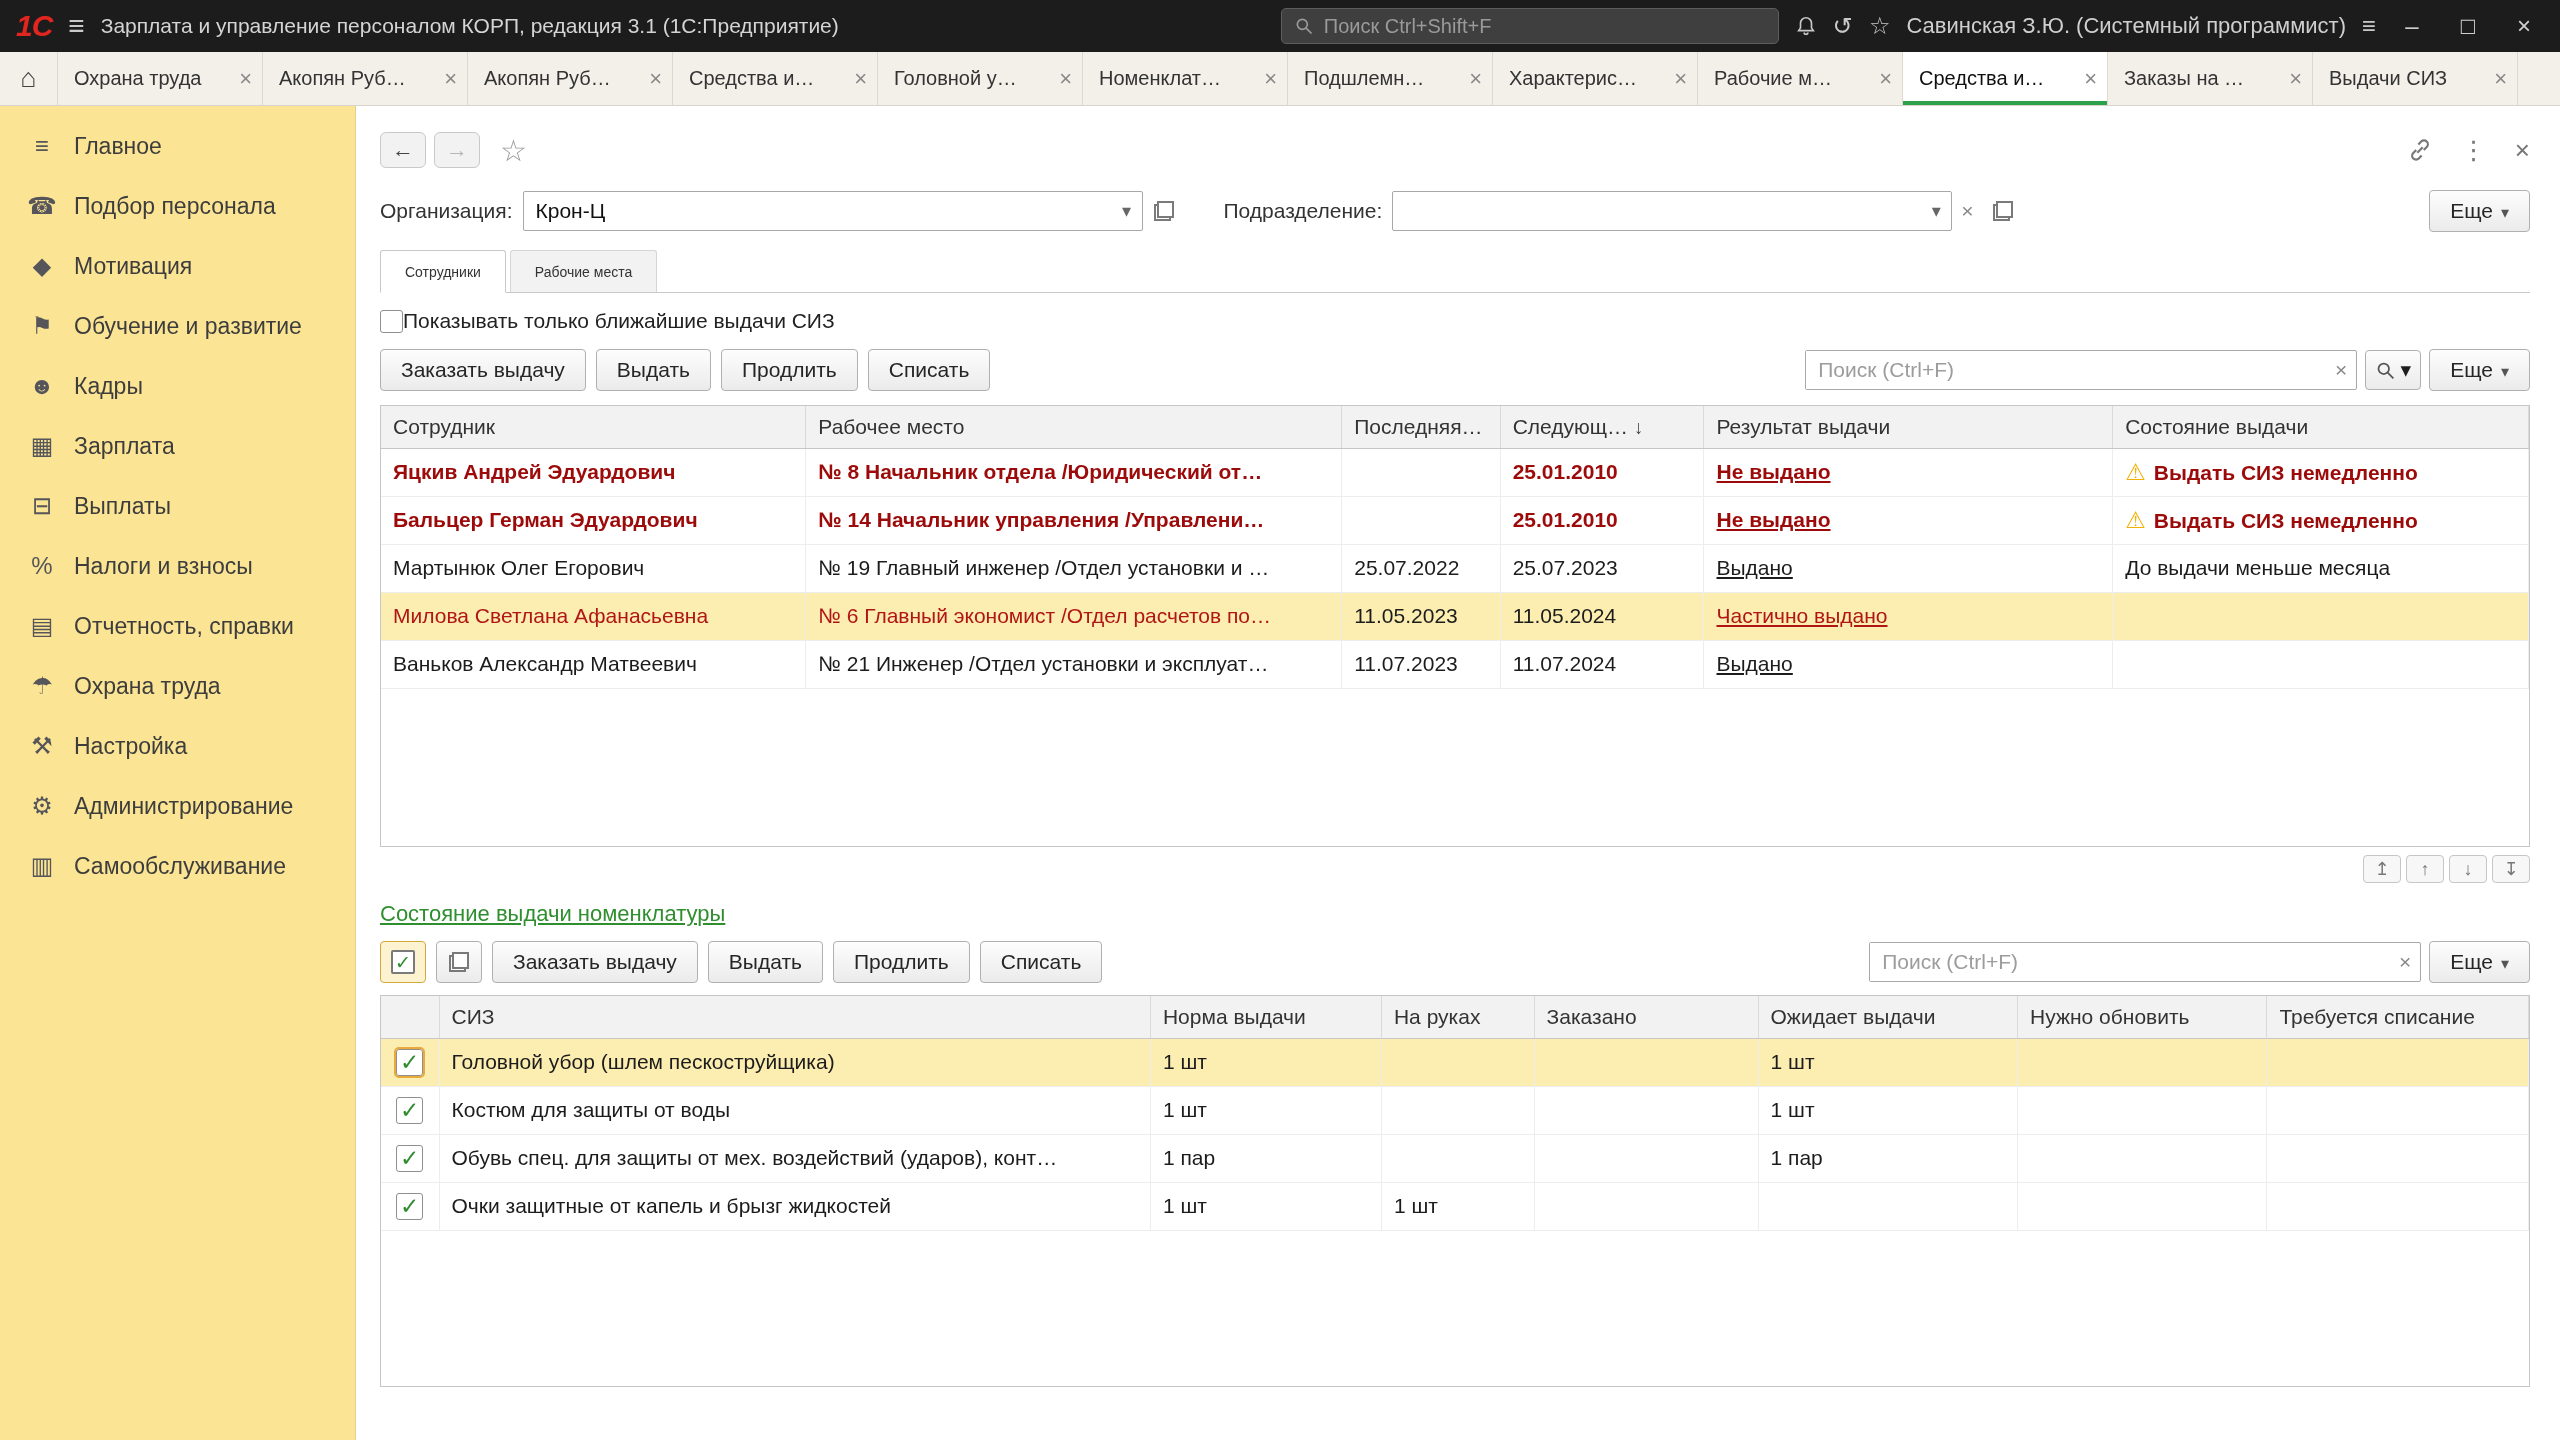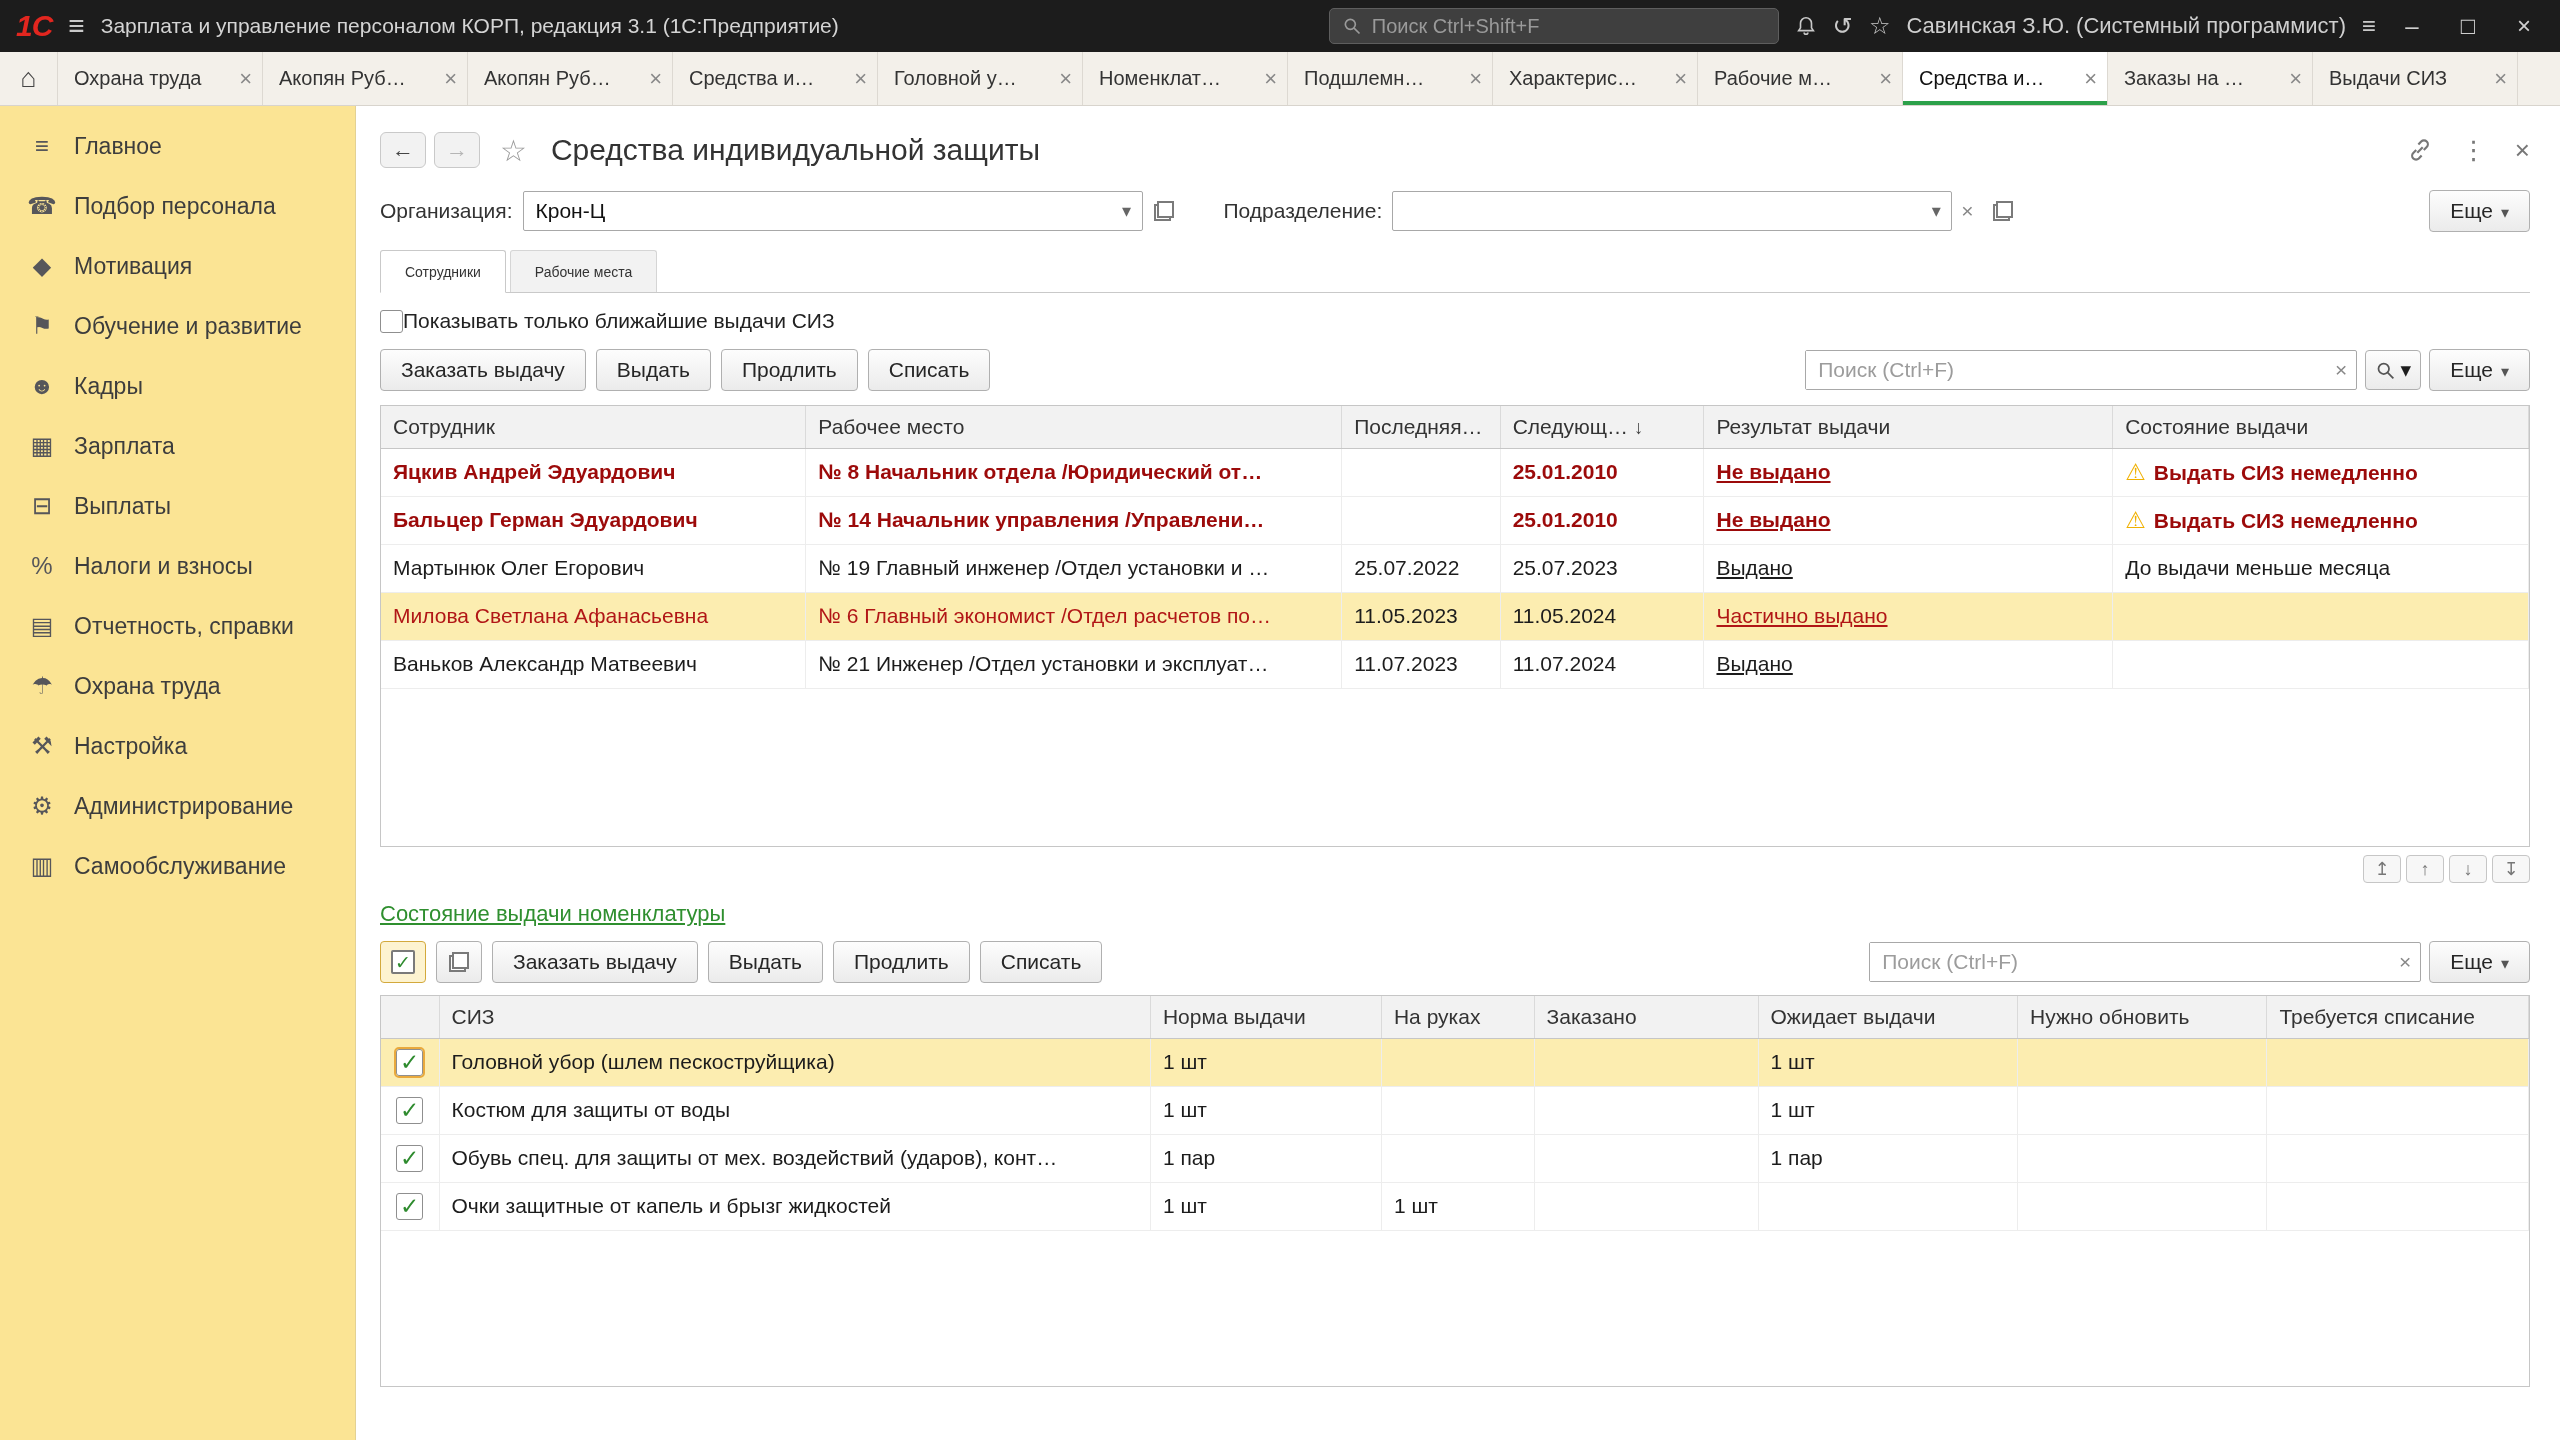--- a/index.html
+++ b/index.html
@@ -6,21 +6,21 @@
   html,body{width:2560px;height:1440px;overflow:hidden;background:#fff;
     font-family:"Liberation Sans","DejaVu Sans",sans-serif;font-size:21px;color:#1e1e1e}
   .app{width:2560px;height:1440px;display:flex;flex-direction:column}
 
   
   .topbar{height:52px;background:#1c1c1c;color:#d8d8d8;display:flex;align-items:center;
     padding:0 16px;gap:16px;flex:0 0 auto}
   .logo{color:#e2261f;font-weight:bold;font-size:30px;font-style:italic;letter-spacing:-1px}
   .tb-menu{font-size:28px;color:#c9c9c9;cursor:pointer}
   .tb-title{flex:1;font-size:21px;color:#d4d4d4;white-space:nowrap;overflow:hidden;text-overflow:ellipsis}
-  .tb-search{width:450px;height:36px;background:#3f3f3f;border:1px solid #5e5e5e;border-radius:5px;
+  .tb-search{width:498px;height:36px;background:#3f3f3f;border:1px solid #5e5e5e;border-radius:5px;
     display:flex;align-items:center;padding:8px 12px;gap:10px}
   .tb-search input{flex:1;background:transparent;border:none;outline:none;color:#ddd;font-size:20px;
     font-family:inherit}
   .tb-search input::placeholder{color:#9a9a9a}
   .tb-icon{font-size:24px;color:#c9c9c9;cursor:pointer;display:flex;align-items:center}
   .tb-user{font-size:22px;color:#cfcfcf;white-space:nowrap;cursor:pointer}
   .win-btn{width:40px;text-align:center;font-size:24px;color:#cfcfcf;cursor:pointer}
 
   
   .tabbar{height:54px;background:#f3f0ea;border-bottom:1px solid #d8d4cd;display:flex;flex:0 0 auto}
@@ -269,21 +269,20 @@
           </div>
         </div>
     </aside>
 
     <main class="main">
 
       <div class="nav-row">
         <span class="nav-btn back">←</span>
         <span class="nav-btn fwd">→</span>
         <span class="fav-star">☆</span>
-        <h1 class="page-title">Средства индивидуальной защиты</h1>
         <div class="nav-right">
           <span class="ri">
             <svg viewBox="0 0 24 24" width="26" height="26">
                 <path d="M9.5 14.5l5-5" fill="none" stroke="#777" stroke-width="2"></path>
                 <path d="M8.5 12l-2.7 2.7a3.6 3.6 0 0 0 5.1 5.1L13.5 17" fill="none" stroke="#777" stroke-width="2"></path>
                 <path d="M15.5 12l2.7-2.7a3.6 3.6 0 0 0-5.1-5.1L10.5 7" fill="none" stroke="#777" stroke-width="2"></path>
               </svg>
           </span>
           <span class="ri">⋮</span>
           <span class="ri">×</span>

